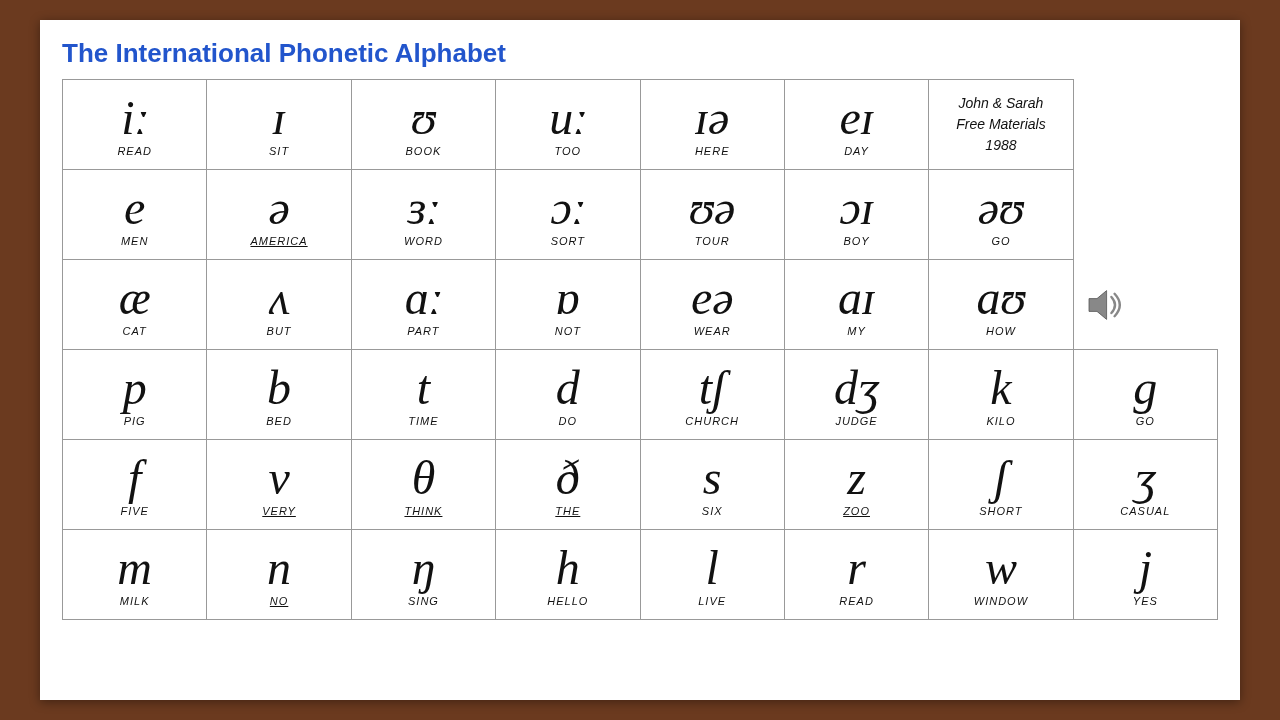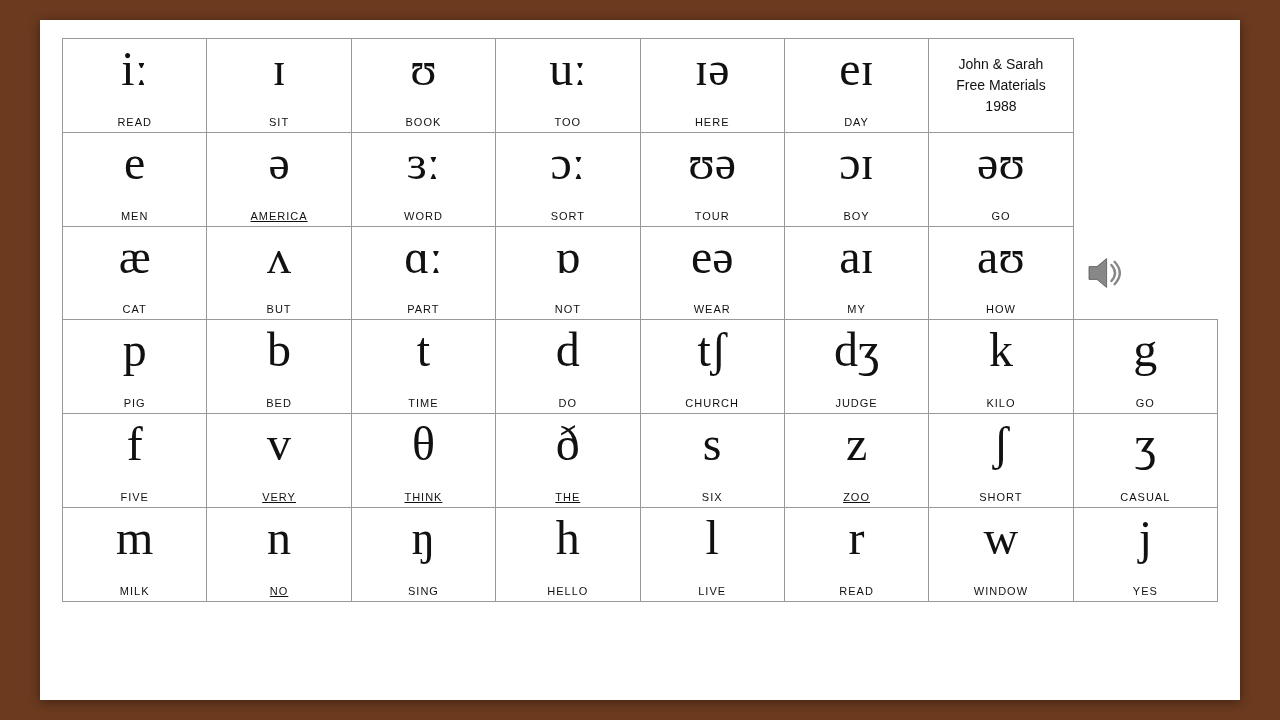--- a/index.html
+++ b/index.html
@@ -25,20 +25,21 @@
       color: #2255cc;
       font-size: 26px;
       font-weight: bold;
       margin-bottom: 10px;
       font-family: Arial, sans-serif;
     }
     .ipa-table {
       border-collapse: collapse;
       width: 100%;
       table-layout: fixed;
+      font-style: italic;
     }
     .ipa-table td {
       border: 1px solid #999;
       text-align: center;
       vertical-align: middle;
       padding: 4px 2px;
       height: 90px;
       position: relative;
     }
     .ipa-symbol {
@@ -49,21 +50,20 @@
       color: #111;
     }
     .ipa-word {
       display: block;
       font-size: 11px;
       letter-spacing: 1px;
       color: #111;
       font-family: Arial, sans-serif;
       text-transform: uppercase;
       text-decoration: none;
-      margin-top: 20px;
     }
     .ipa-word.underlined {
       text-decoration: underline;
     }
     .credit-cell {
       font-size: 14px;
       text-align: center;
       color: #111;
       line-height: 1.5;
       vertical-align: middle;
@@ -78,20 +78,21 @@
     }
     .speaker-svg {
       width: 40px;
       height: 34px;
     }
   </style>
 </head>
 <body>
 
 <div class="slide">
+  <div class="title">The International Phonetic Alphabet</div>
 
   <table class="ipa-table">
     <tbody id="table-body">
         <tr>
           <td>
             <span class="ipa-symbol">iː</span>
             <span class="ipa-word">READ</span>
           </td>
           <td>
             <span class="ipa-symbol">ɪ</span>

